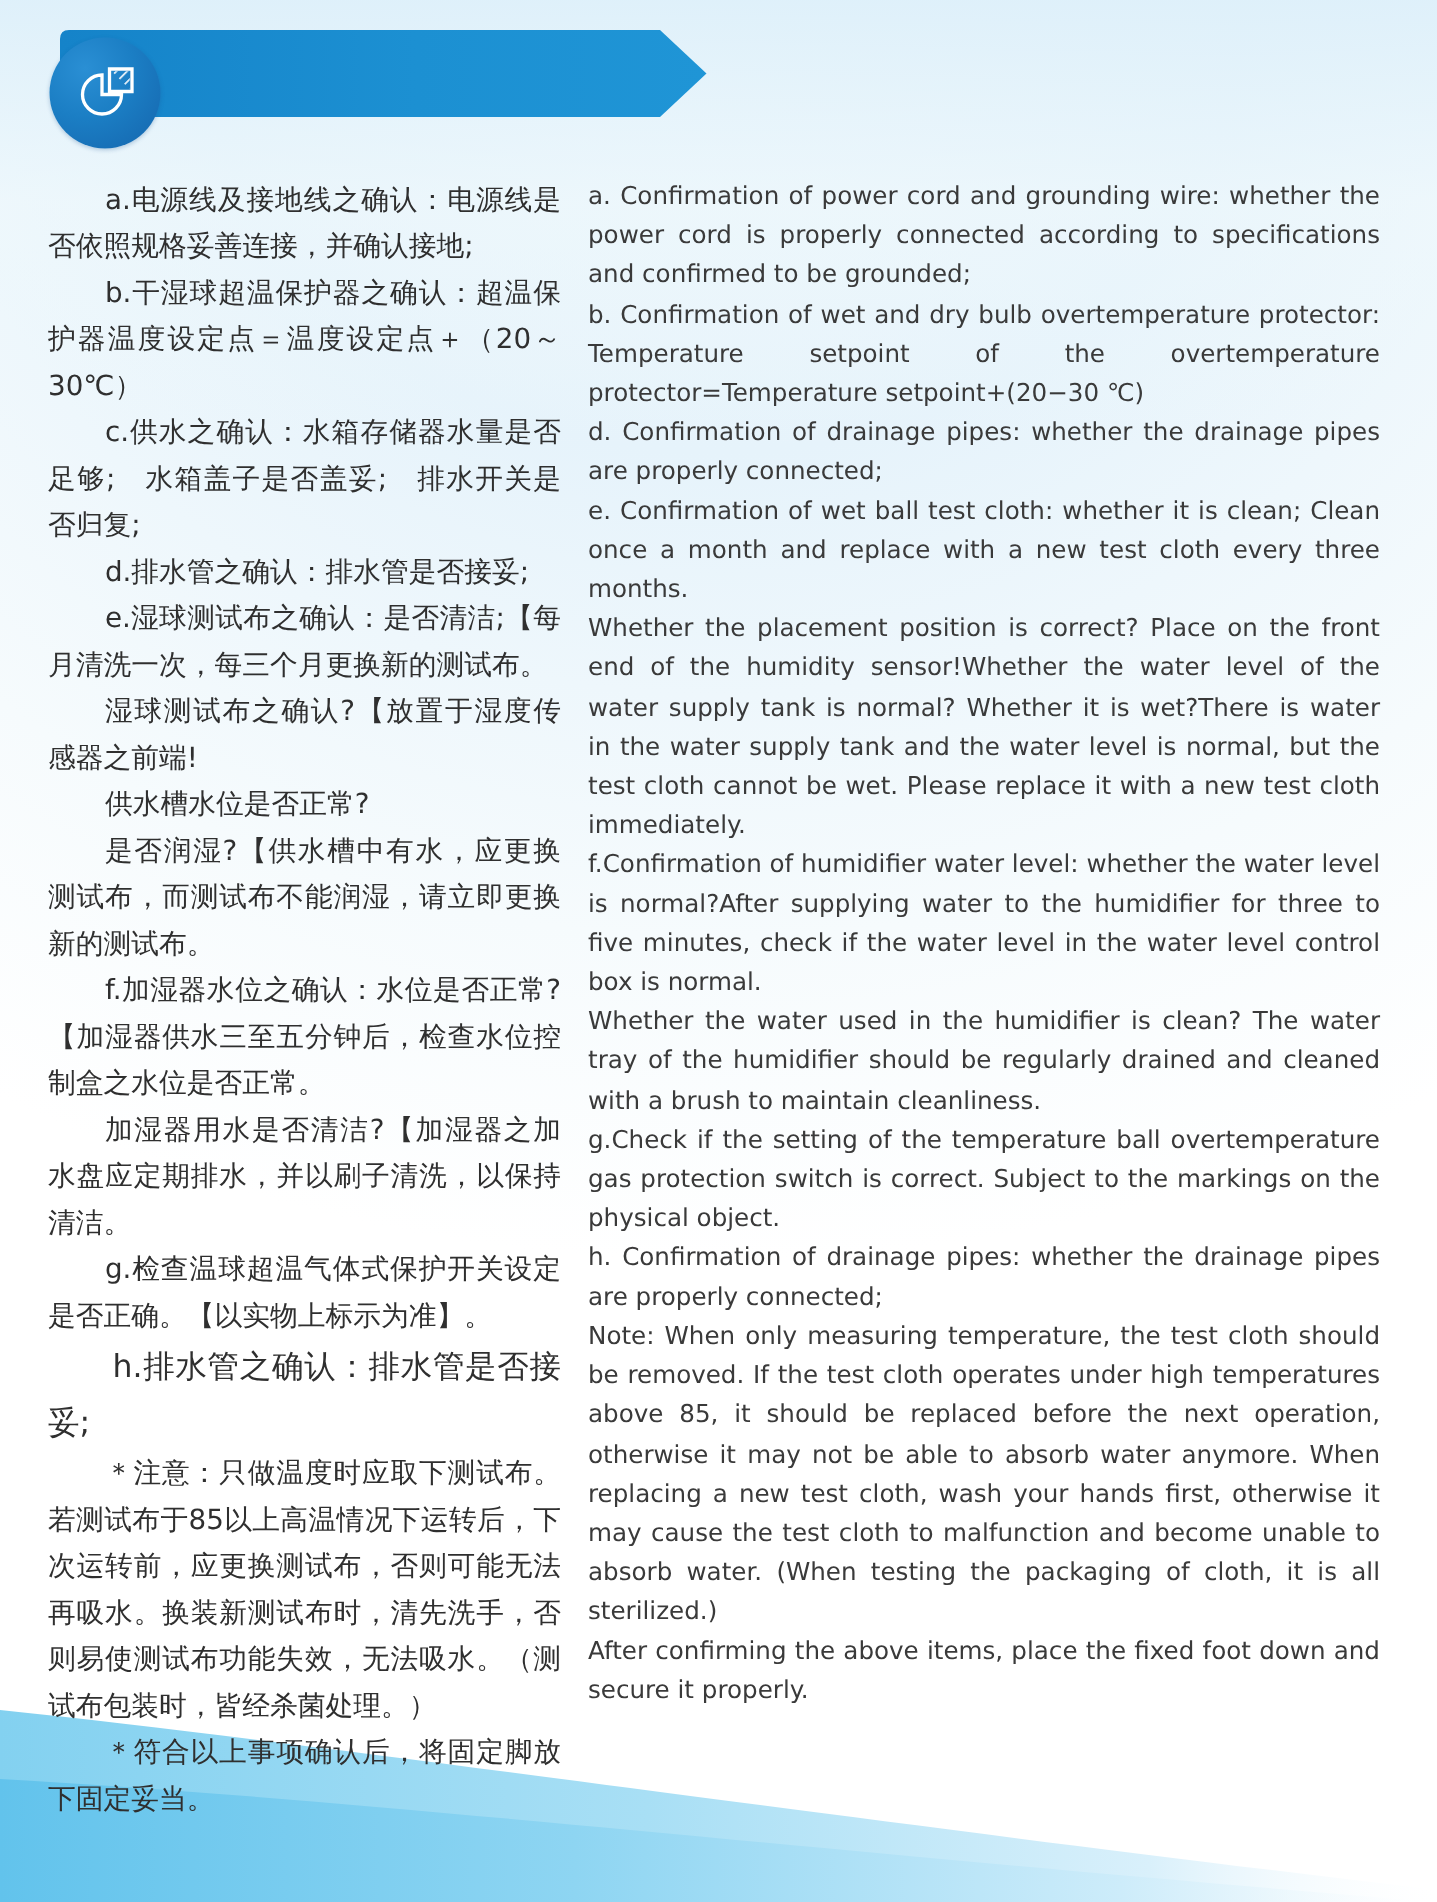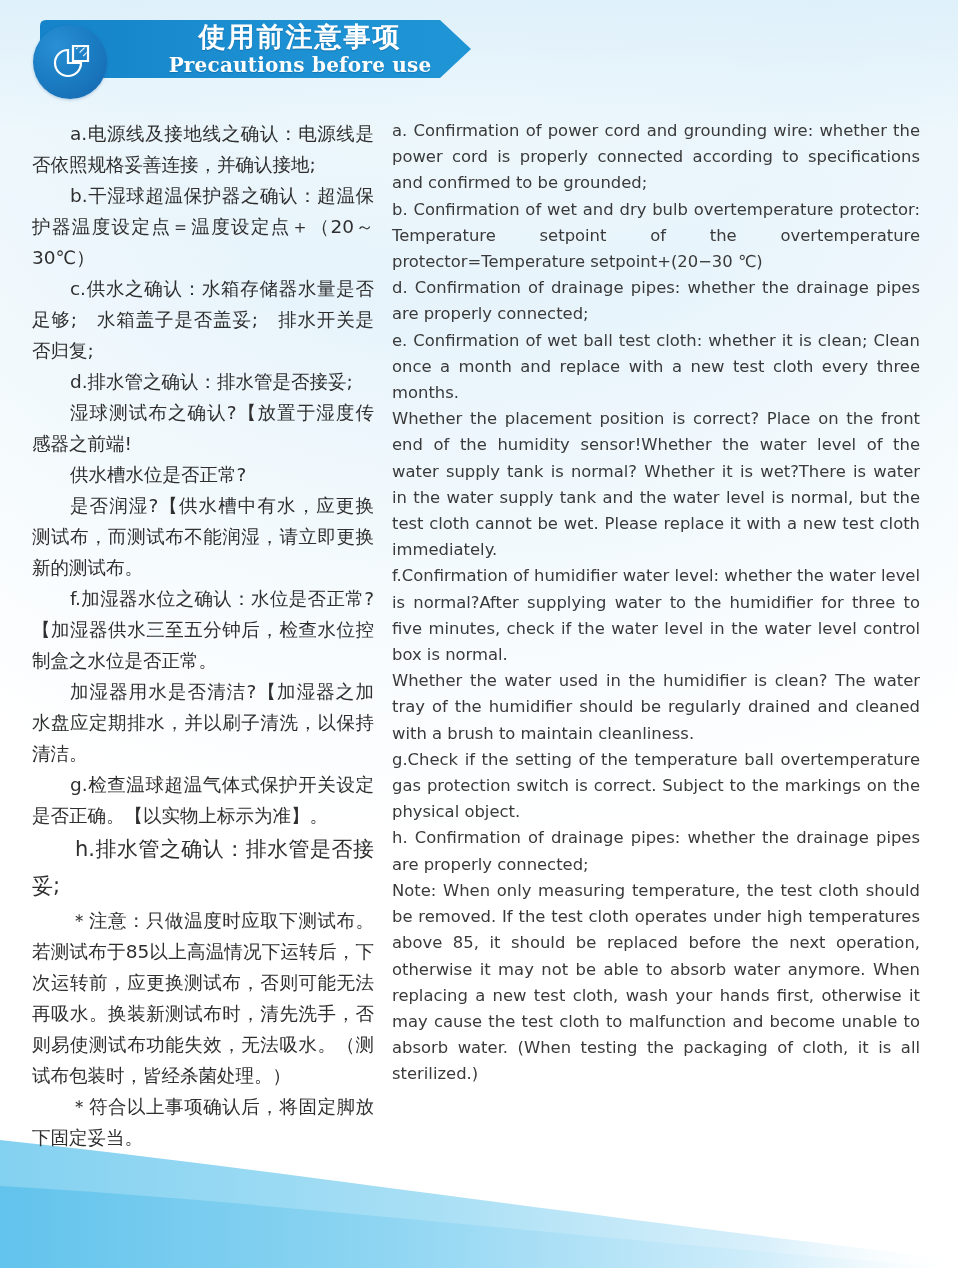--- a/index.html
+++ b/index.html
@@ -198,33 +198,30 @@
           </pattern>
         </defs>
 
         <path d="M19 10 A13 13 0 1 0 32 23 L19 23 Z" fill="none" stroke="#ffffff" stroke-width="2.2"></path>
 
         <path d="M24 6 L39 6 L39 21 L24 21 Z" fill="none" stroke="#ffffff" stroke-width="2.2" transform="translate(0,0)"></path>
         <path d="M25.5 7.5 L37.5 7.5 L37.5 19.5 Z" fill="url(#hatch)" opacity="0.95"></path>
       </svg>
     </div>
 
-    <div class="banner-text">
-      <div class="banner-title-cn">使用前注意事项</div>
-      <div class="banner-title-en">Precautions before use</div>
-    </div>
   </div>
 
   <div class="columns">
 
     <div class="col col-cn">
       <div class="p indent justify">a.电源线及接地线之确认：电源线是否依照规格妥善连接，并确认接地;</div>
       <div class="p indent justify">b.干湿球超温保护器之确认：超温保护器温度设定点＝温度设定点＋（20～30℃）</div>
       <div class="p indent justify">c.供水之确认：水箱存储器水量是否足够;　水箱盖子是否盖妥;　排水开关是否归复;</div>
       <div class="p indent justify">d.排水管之确认：排水管是否接妥;</div>
+      <div class="p indent justify">e.湿球测试布之确认：是否清洁;【每月清洗一次，每三个月更换新的测试布。</div>
       <div class="p indent justify">湿球测试布之确认?【放置于湿度传感器之前端!</div>
       <div class="p indent justify">供水槽水位是否正常?</div>
       <div class="p indent justify">是否润湿?【供水槽中有水，应更换测试布，而测试布不能润湿，请立即更换新的测试布。</div>
       <div class="p indent justify">f.加湿器水位之确认：水位是否正常?【加湿器供水三至五分钟后，检查水位控制盒之水位是否正常。</div>
       <div class="p indent justify">加湿器用水是否清洁?【加湿器之加水盘应定期排水，并以刷子清洗，以保持清洁。</div>
       <div class="p indent justify">g.检查温球超温气体式保护开关设定是否正确。【以实物上标示为准】。</div>
       <div class="p indent justify big">h.排水管之确认：排水管是否接妥;</div>
       <div class="p indent justify">＊注意：只做温度时应取下测试布。若测试布于85以上高温情况下运转后，下次运转前，应更换测试布，否则可能无法再吸水。换装新测试布时，清先洗手，否则易使测试布功能失效，无法吸水。（测试布包装时，皆经杀菌处理。）</div>
       <div class="p indent justify">＊符合以上事项确认后，将固定脚放下固定妥当。</div>
     </div>
@@ -233,16 +230,17 @@
       <div class="p en-just">a. Confirmation of power cord and grounding wire: whether the power cord is properly connected according to specifications and confirmed to be grounded;</div>
       <div class="p en-just">b. Confirmation of wet and dry bulb overtemperature protector: Temperature setpoint of the overtemperature protector=Temperature setpoint+(20−30 ℃)</div>
       <div class="p en-just">d. Confirmation of drainage pipes: whether the drainage pipes are properly connected;</div>
       <div class="p en-just">e. Confirmation of wet ball test cloth: whether it is clean; Clean once a month and replace with a new test cloth every three months.</div>
       <div class="p en-just">Whether the placement position is correct? Place on the front end of the humidity sensor!Whether the water level of the water supply tank is normal? Whether it is wet?There is water in the water supply tank and the water level is normal, but the test cloth cannot be wet. Please replace it with a new test cloth immediately.</div>
       <div class="p en-just">f.Confirmation of humidifier water level: whether the water level is normal?After supplying water to the humidifier for three to five minutes, check if the water level in the water level control box is normal.</div>
       <div class="p en-just">Whether the water used in the humidifier is clean? The water tray of the humidifier should be regularly drained and cleaned with a brush to maintain cleanliness.</div>
       <div class="p en-just">g.Check if the setting of the temperature ball overtemperature gas protection switch is correct. Subject to the markings on the physical object.</div>
       <div class="p en-just">h. Confirmation of drainage pipes: whether the drainage pipes are properly connected;</div>
       <div class="p en-just">Note: When only measuring temperature, the test cloth should be removed. If the test cloth operates under high temperatures above 85, it should be replaced before the next operation, otherwise it may not be able to absorb water anymore. When replacing a new test cloth, wash your hands first, otherwise it may cause the test cloth to malfunction and become unable to absorb water. (When testing the packaging of cloth, it is all sterilized.)</div>
+      <div class="p en-just">After confirming the above items, place the fixed foot down and secure it properly.</div>
     </div>
 
   </div>
 </div>
 
 </body></html>

